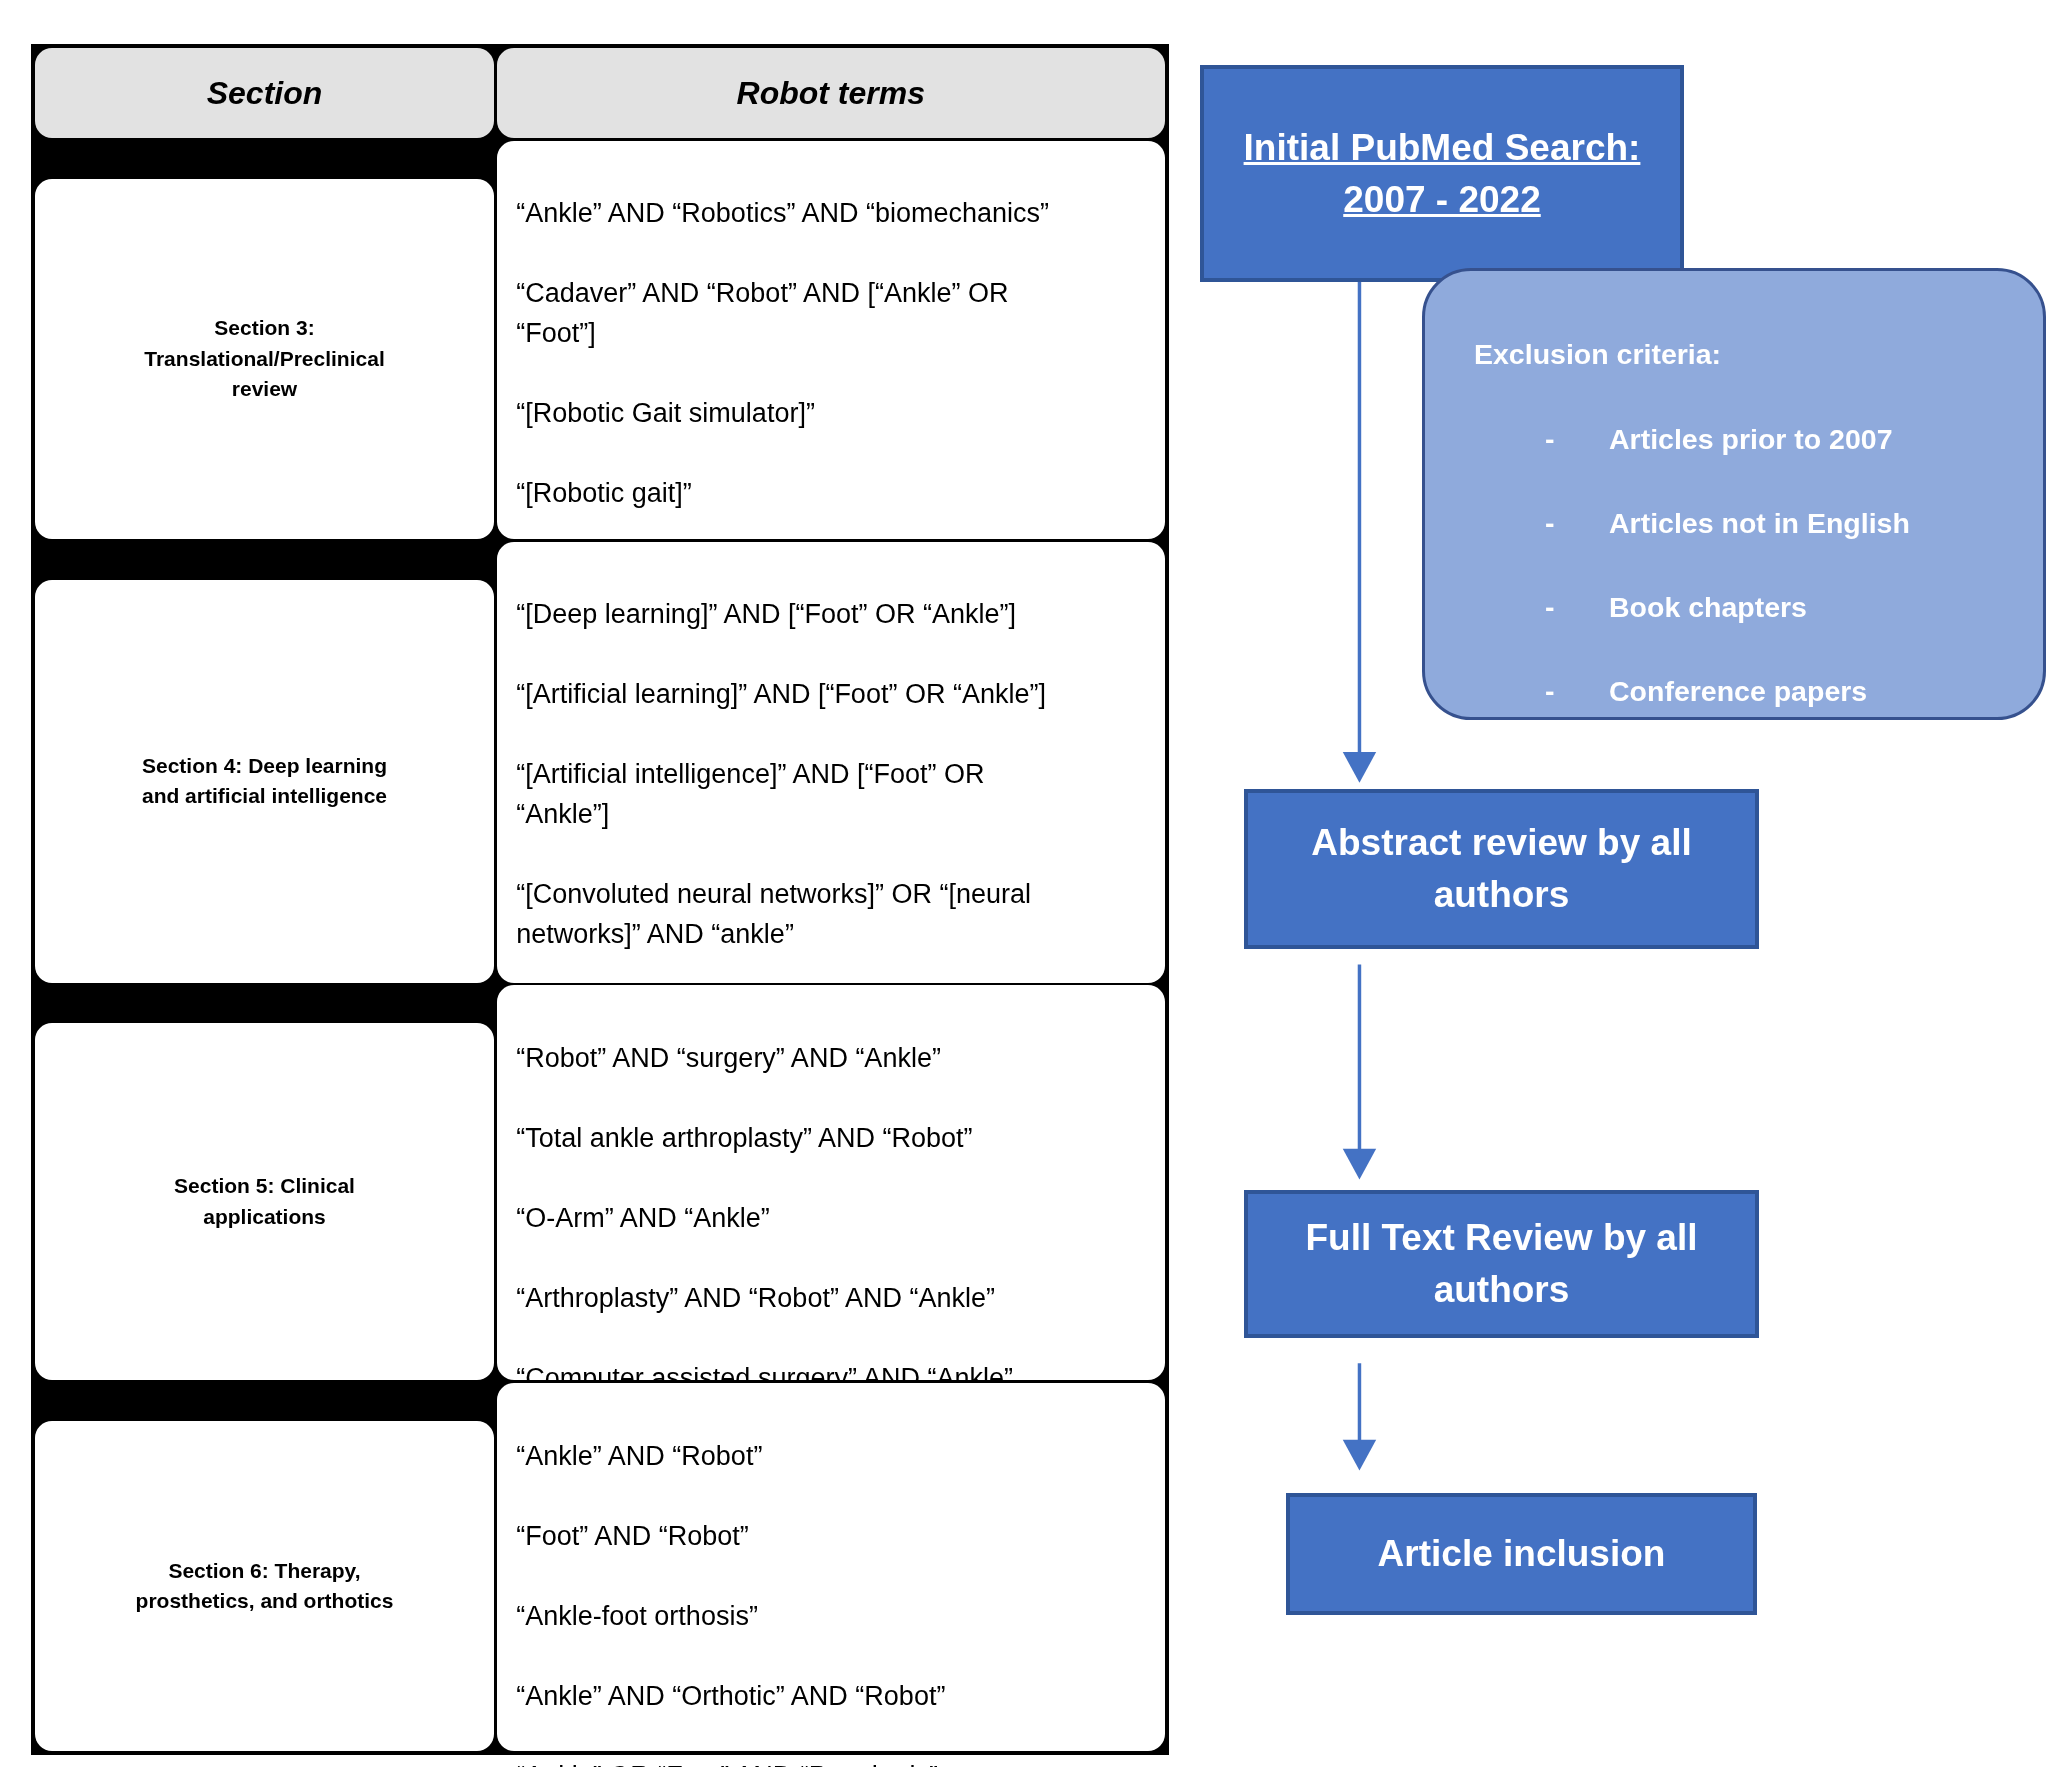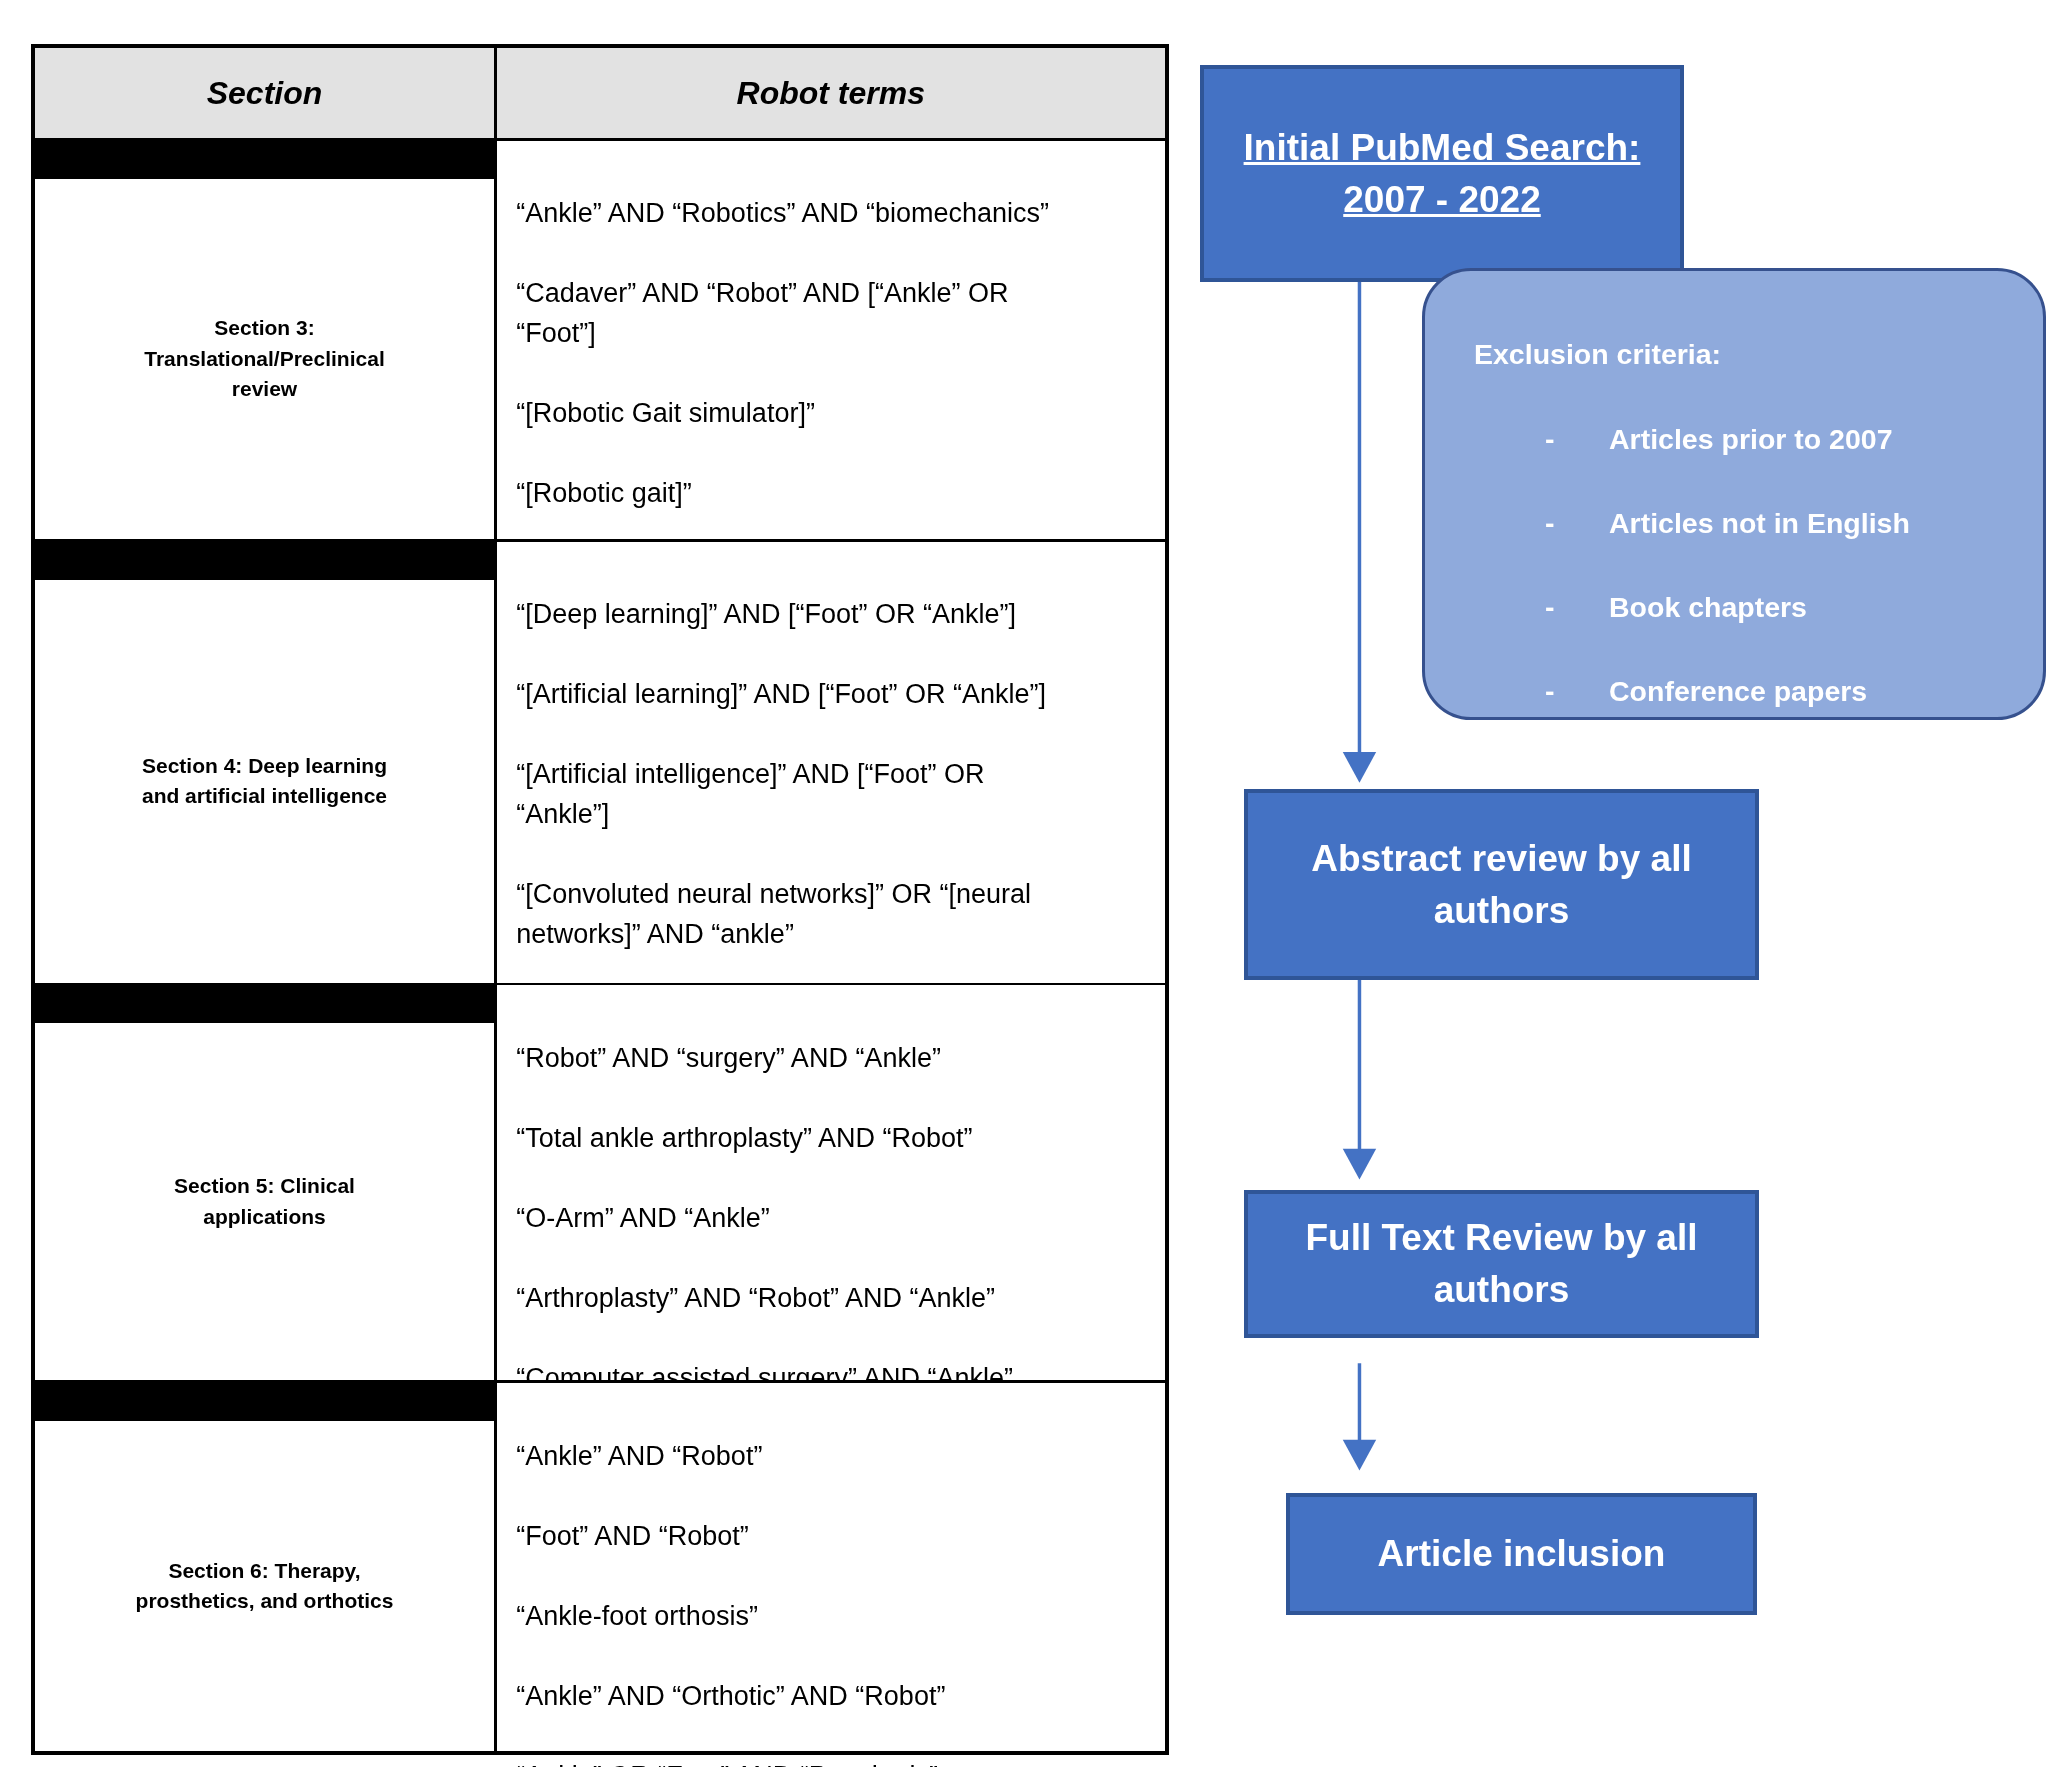--- a/index.html
+++ b/index.html
@@ -14,21 +14,21 @@
 
   
   .stable{
     position:absolute;left:31px;top:44px;
     background:#000;border:4.2px solid #000;
     display:grid;
     grid-template-columns:459px 668px;
     grid-template-rows:90px 398px 441px 395px 368px;
     gap:2.8px;
   }
-  .cell{background:#fff;box-sizing:border-box;}
+  .cell{background:#fff;box-sizing:border-box;border-radius:17px;}
   .head{
     background:#E2E2E2;
     display:flex;align-items:center;justify-content:center;
     font-weight:bold;font-style:italic;font-size:32px;
   }
   .sec{
     display:flex;align-items:center;justify-content:center;
     text-align:center;font-weight:bold;font-size:21px;
     line-height:1.45;white-space:pre-line;padding:0 4.2px;margin-top:38px;
   }
@@ -49,21 +49,21 @@
     background:#4472C4;border:4.2px solid #2F5597;
     font-size:37px;line-height:1.4;
   }
   .fbox.round{
     background:#8FAADC;border:3.5px solid #36518E;border-radius:49px;
     display:block;text-align:left;
     padding:20px 25px 0 49px;
     font-size:28.5px;line-height:42px;
   }
   #box-initial {left:1200px;top:65px;  width:484px;height:217px;text-decoration:underline;}
-  #box-abstract{left:1244px;top:789px;width:515px;height:191px;padding:0 30px;}
+  #box-abstract{left:1244px;top:789px;width:515px;height:160px;padding:0 30px;}
   #box-fulltext{left:1244px;top:1190px;width:515px;height:148px;padding:0 42px;}
   #box-article {left:1286px;top:1493px;width:471px;height:122px;}
   #box-exclusion{left:1422px;top:268px;width:624px;height:452px;}
 
   .ex-title{font-weight:bold;margin-bottom:1.4px;}
   .ex-item{display:flex;align-items:flex-start;}
   .ex-dash{width:64px;margin-left:71px;flex:0 0 auto;}
   .ex-text{flex:1 1 auto;max-width:411px;}
 
   .arrows{position:absolute;left:0;top:0;pointer-events:none;}

